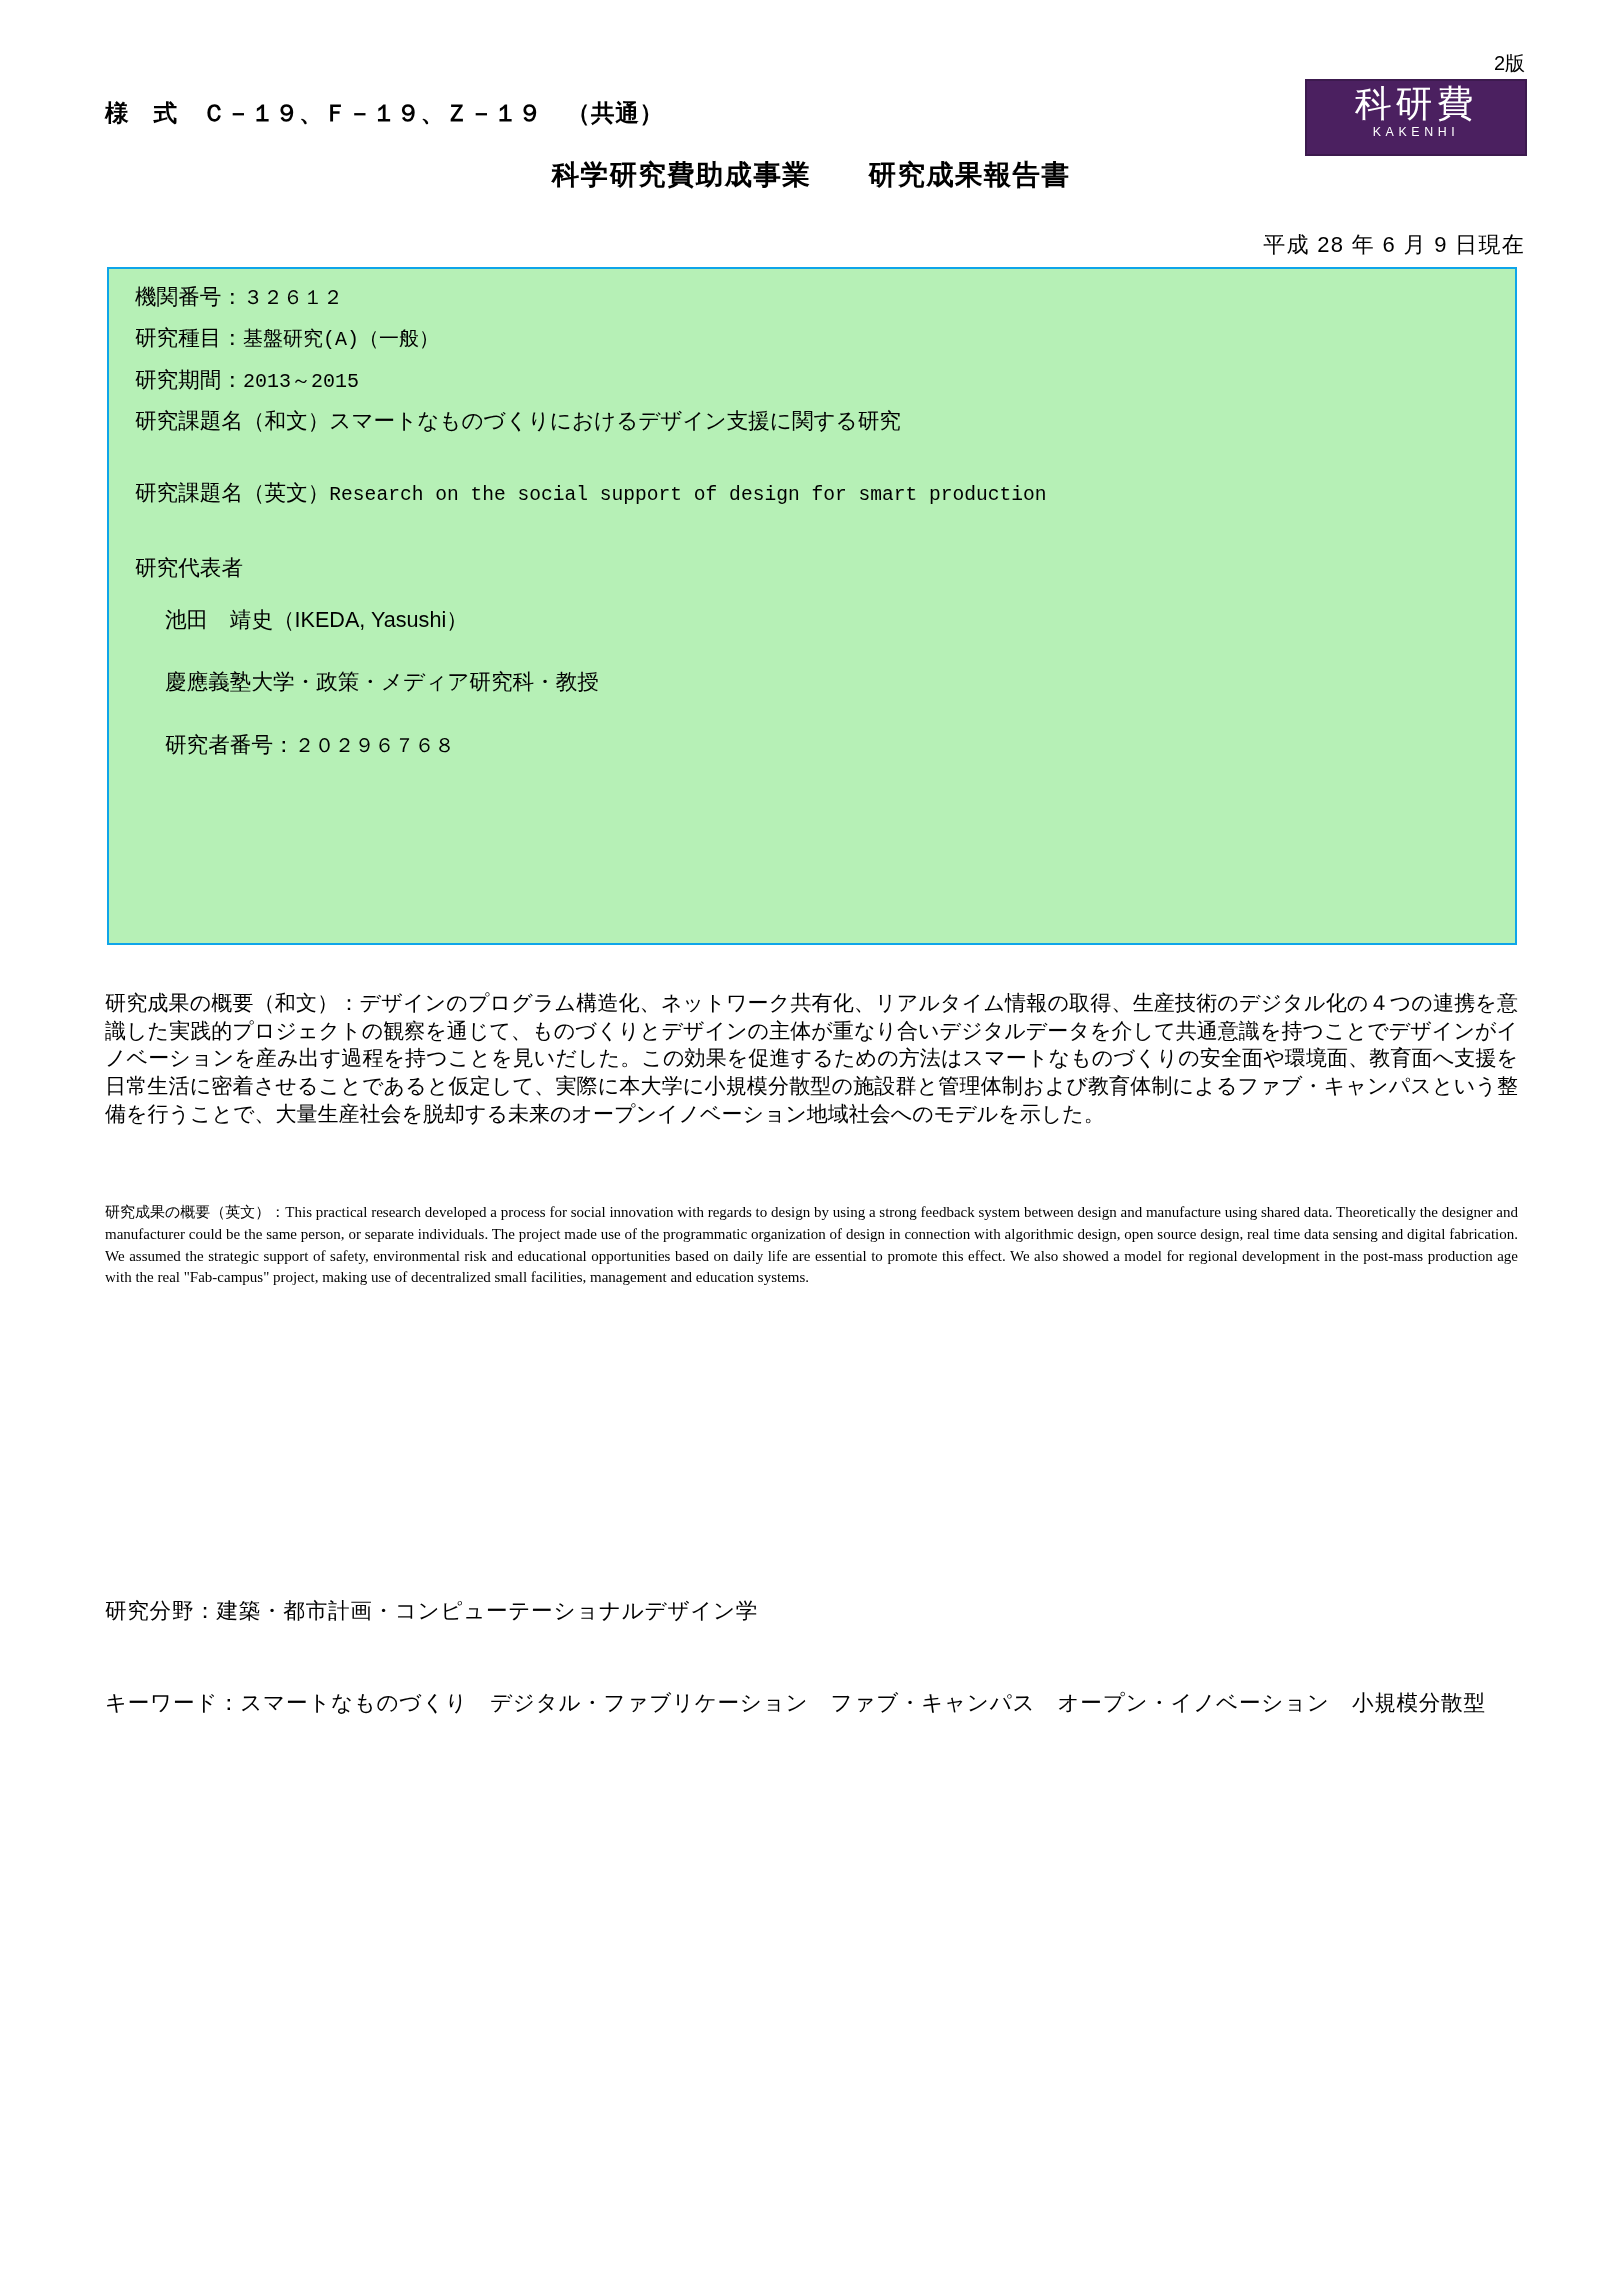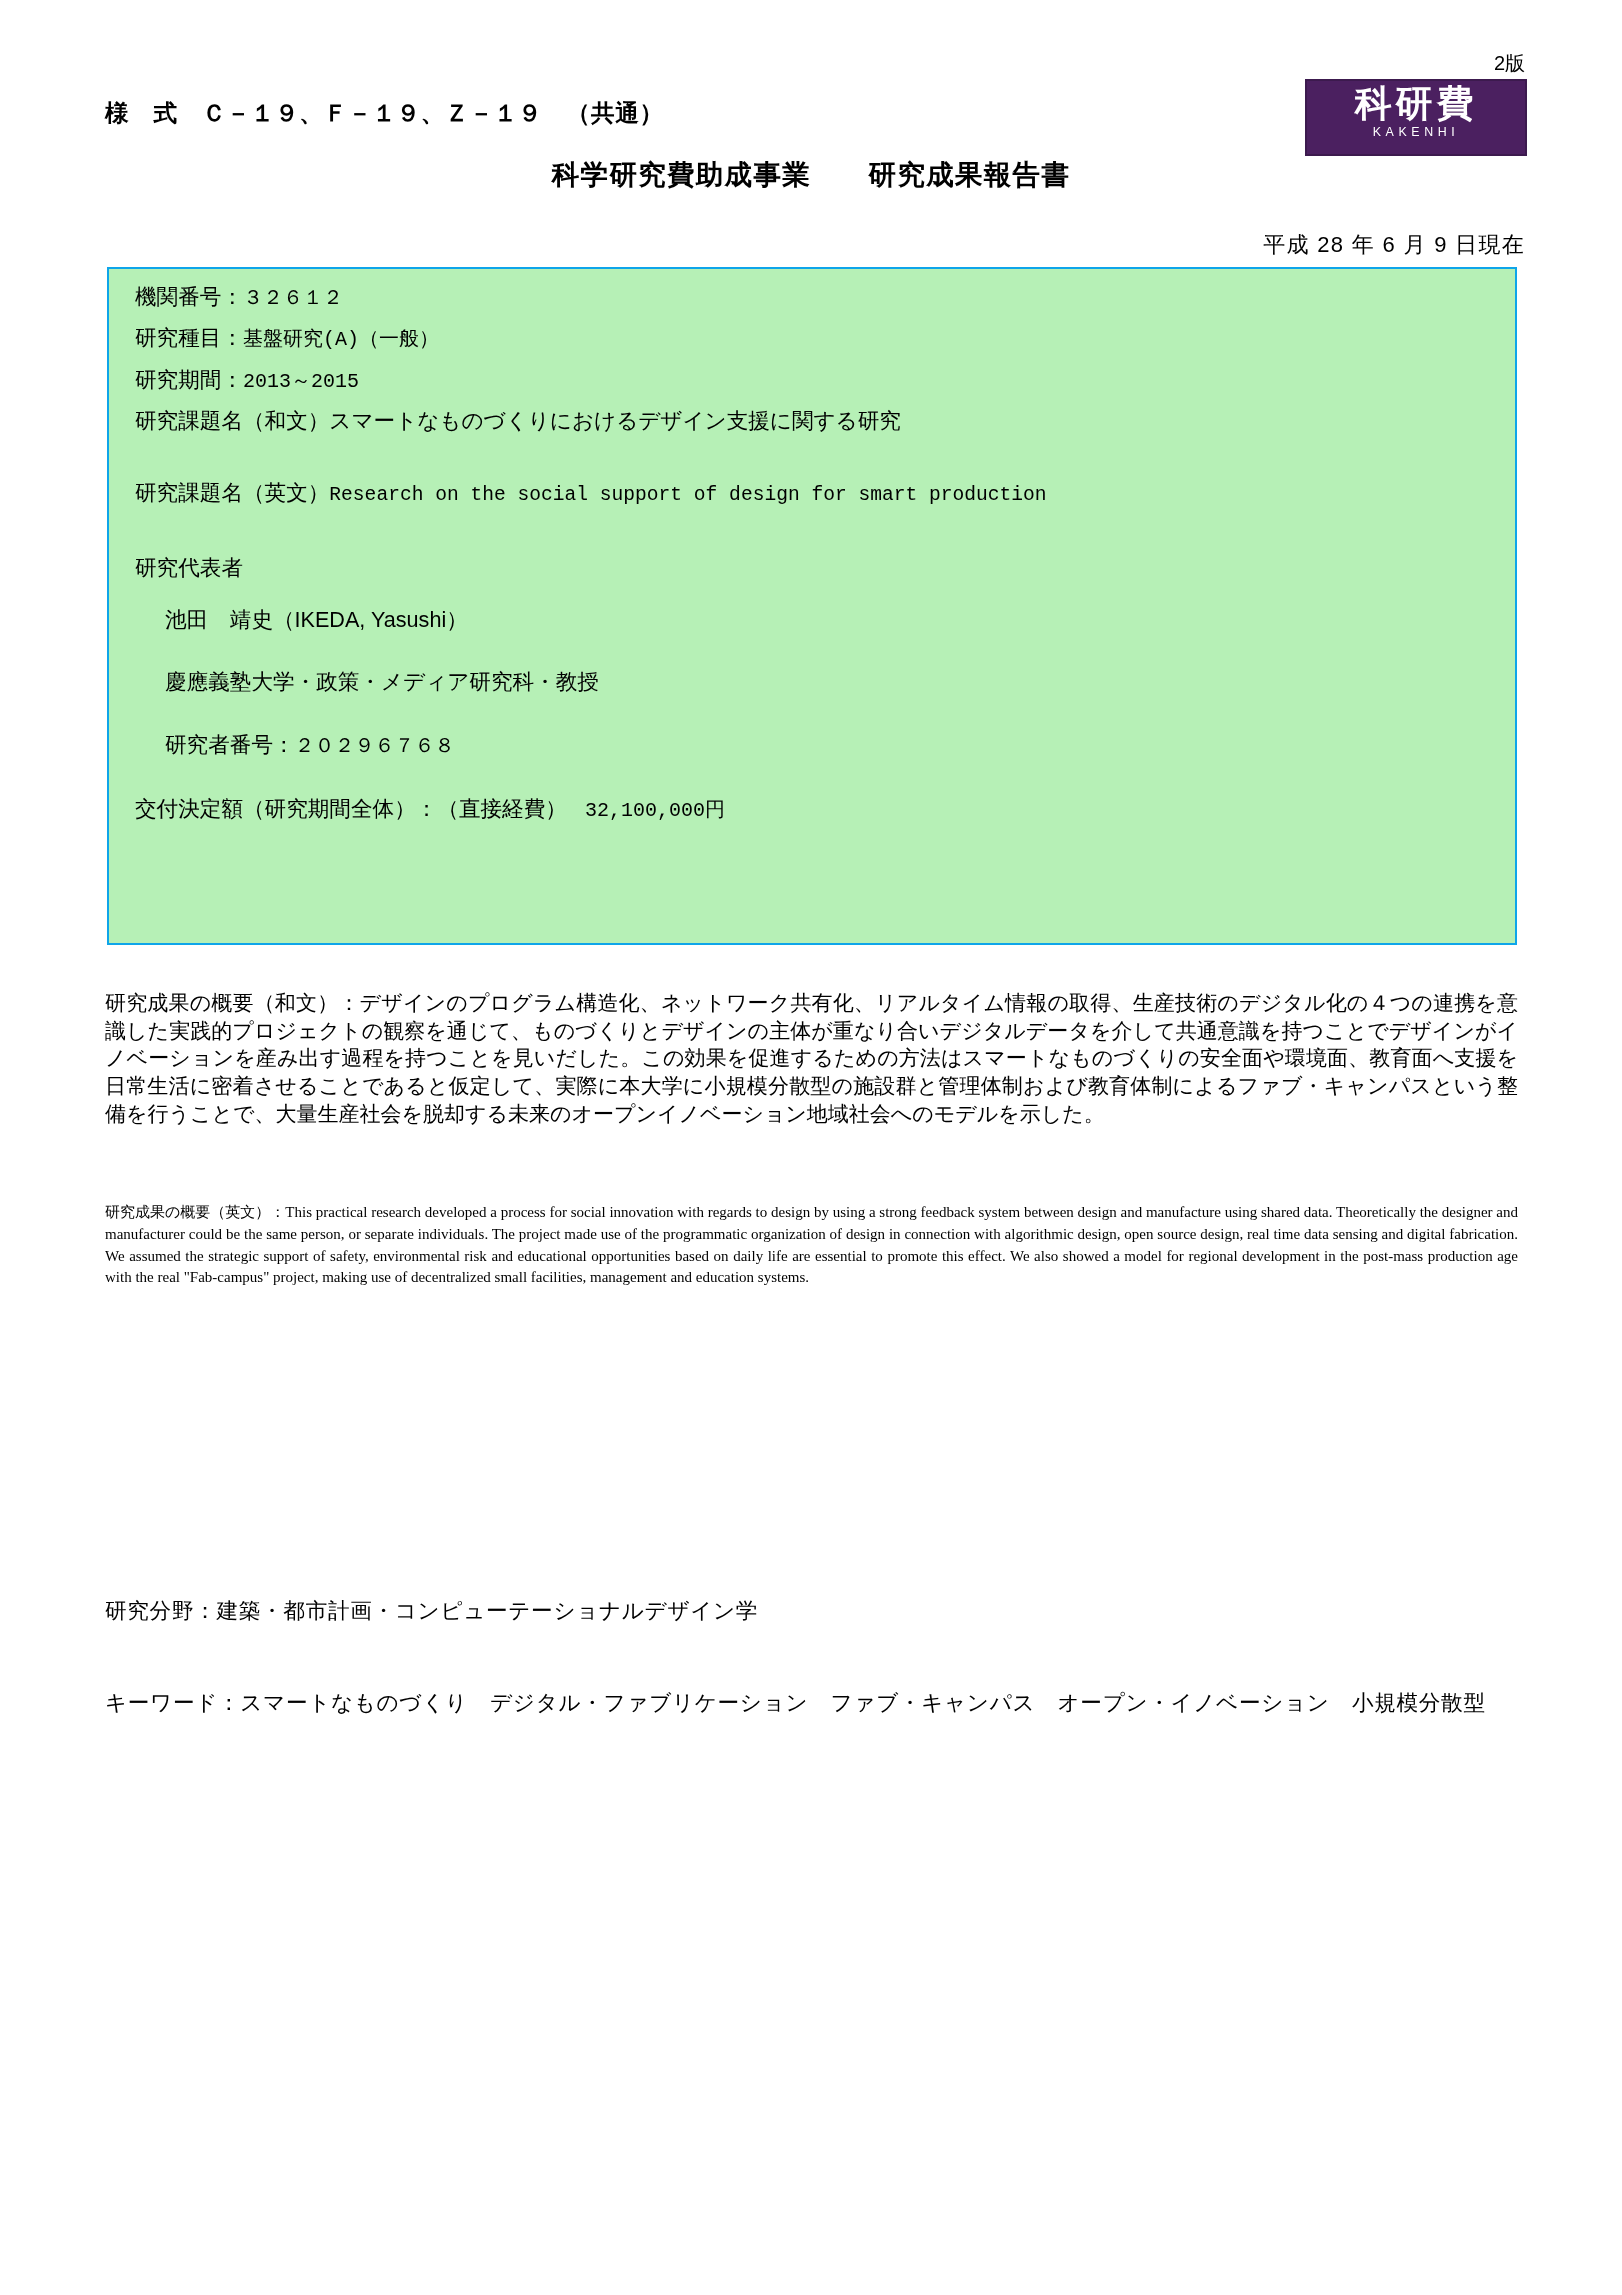--- a/index.html
+++ b/index.html
@@ -60,21 +60,21 @@
     background: #4b2060;
     border: 2px solid #3c1a4e;
     box-sizing: border-box;
     color: #ffffff;
     text-align: center;
     font-family: "Liberation Sans", sans-serif;
   }
   .kakenhi-logo .big {
     display: block;
     font-size: 37px;
-    font-weight: bold;
+    font-weight: normal;
     letter-spacing: 3.9px;
     margin-top: 3.9px;
     line-height: 1.05;
   }
   .kakenhi-logo .small {
     display: block;
     font-size: 12.4px;
     letter-spacing: 4.6px;
     margin-top: 1.3px;
   }
@@ -201,23 +201,20 @@
     <div class="info-row gap-sm">研究代表者</div>
 
     <div class="info-row indent1 gap-mid">池田　靖史（IKEDA, Yasushi）</div>
 
     <div class="info-row indent1 gap-mid">慶應義塾大学・政策・メディア研究科・教授</div>
 
     <div class="info-row indent1 gap-mid">
       <span>研究者番号：</span><span class="mono-val">２０２９６７６８</span>
     </div>
 
-    <div class="info-row">
-      <span>交付決定額（研究期間全体）：（直接経費）</span>&nbsp;&nbsp;&nbsp;<span class="mono-val">32,100,000円</span>
-    </div>
 
   </div>
 
   <div class="para para-ja">
     <span>研究成果の概要（和文）：</span><span>デザインのプログラム構造化、ネットワーク共有化、リアルタイム情報の取得、生産技術のデジタル化の４つの連携を意識した実践的プロジェクトの観察を通じて、ものづくりとデザインの主体が重なり合いデジタルデータを介して共通意識を持つことでデザインがイノベーションを産み出す過程を持つことを見いだした。この効果を促進するための方法はスマートなものづくりの安全面や環境面、教育面へ支援を日常生活に密着させることであると仮定して、実際に本大学に小規模分散型の施設群と管理体制および教育体制によるファブ・キャンパスという整備を行うことで、大量生産社会を脱却する未来のオープンイノベーション地域社会へのモデルを示した。</span>
   </div>
 
   <div class="para para-en">
     <span>研究成果の概要（英文）：</span><span>This practical research developed a process for social innovation with regards to design by using a strong feedback system between design and manufacture using shared data. Theoretically the designer and manufacturer could be the same person, or separate individuals. The project made use of the programmatic organization of design in connection with algorithmic design, open source design, real time data sensing and digital fabrication. We assumed the strategic support of safety, environmental risk and educational opportunities based on daily life are essential to promote this effect. We also showed a model for regional development in the post-mass production age with the real "Fab-campus" project, making use of decentralized small facilities, management and education systems.</span>
   </div>

